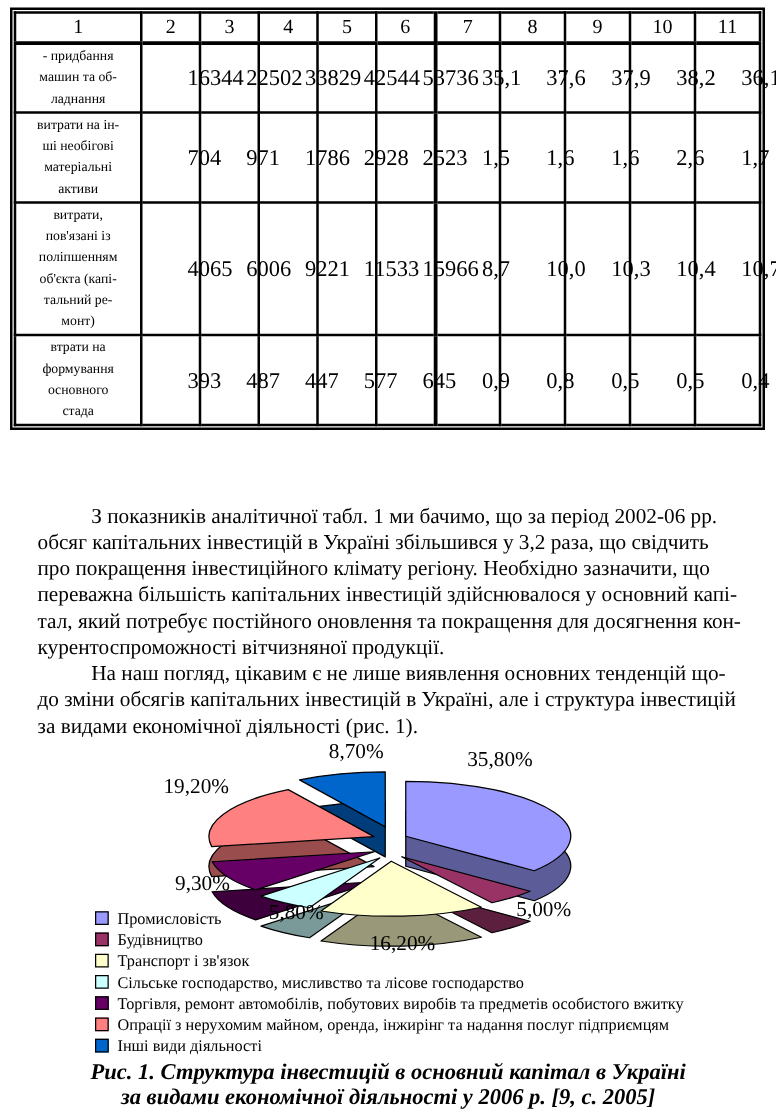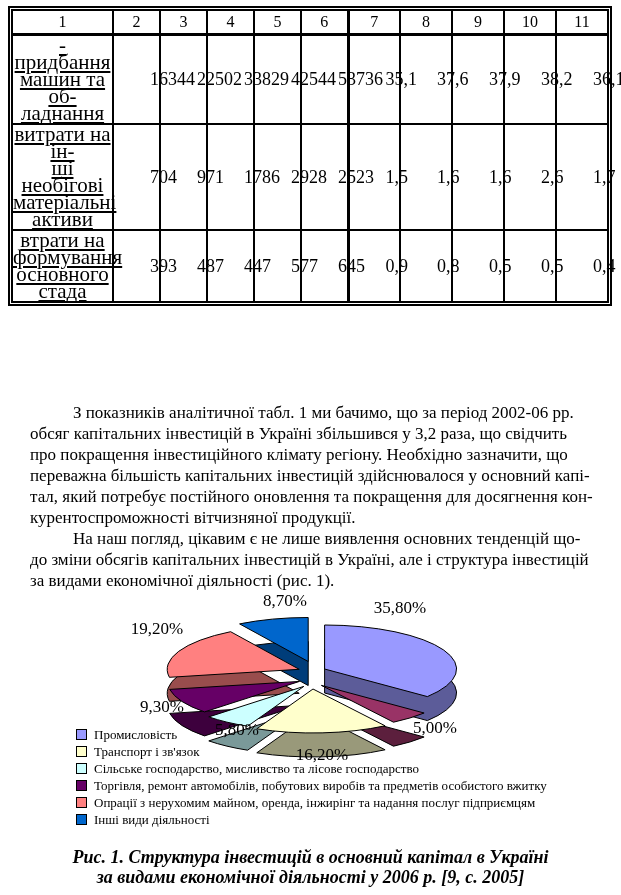--- a/index.html
+++ b/index.html
@@ -5,21 +5,21 @@
   html,body{margin:0;padding:0;background:#fff;}
   .page{position:relative;width:621px;height:895px;background:#fff;overflow:hidden;
         font-family:"Liberation Serif",serif;color:#000;}
 
   
   .table-wrap{position:absolute;top:6px;left:8px;right:9px;border:2px solid #000;padding:1px;background:#fff;}
   table{width:100%;border-collapse:collapse;table-layout:fixed;}
   td{border:2px solid #000;text-align:center;vertical-align:middle;padding:1px 0;}
   td.hcell{font-size:16px;line-height:18px;height:20px;border-bottom:3px solid #000;}
   td.sep{border-right:3px solid #000;}
-  td.lbl{font-size:21px;line-height:17px;white-space:pre-line;text-decoration:underline;}
+  td.lbl{font-size:11px;line-height:17px;white-space:pre-line;}
   td.num{font-size:18px;padding-left:36px;}
 
   
   .text-block{position:absolute;top:402px;left:30px;width:573px;}
   .text-block p{margin:0;font-size:17px;line-height:21px;text-indent:43px;white-space:pre-line;}
 
   
   .figure{position:absolute;top:585px;left:0;width:621px;height:310px;}
   .figure svg{position:absolute;top:0;left:0;}
   .figure svg text{font-family:"Liberation Serif",serif;font-size:17px;fill:#000;}
@@ -89,20 +89,38 @@
             <td class="num">704</td>
             <td class="num">971</td>
             <td class="num">1786</td>
             <td class="num">2928</td>
             <td class="num sep">2523</td>
             <td class="num">1,5</td>
             <td class="num">1,6</td>
             <td class="num">1,6</td>
             <td class="num">2,6</td>
             <td class="num">1,7</td>
+          </tr>
+          <tr>
+            <td class="lbl">витрати,
+пов'язані із
+поліпшенням
+об'єкта (капі-
+тальний ре-
+монт)</td>
+            <td class="num">4065</td>
+            <td class="num">6006</td>
+            <td class="num">9221</td>
+            <td class="num">11533</td>
+            <td class="num sep">15966</td>
+            <td class="num">8,7</td>
+            <td class="num">10,0</td>
+            <td class="num">10,3</td>
+            <td class="num">10,4</td>
+            <td class="num">10,7</td>
           </tr>
           <tr>
             <td class="lbl">втрати на
 формування
 основного
 стада</td>
             <td class="num">393</td>
             <td class="num">487</td>
             <td class="num">447</td>
             <td class="num">577</td>
@@ -152,20 +170,24 @@
         <text x="162" y="127" text-anchor="middle">9,30%</text>
         <text x="157" y="49" text-anchor="middle">19,20%</text>
         <text x="285" y="21" text-anchor="middle">8,70%</text>
       </svg>
     <div class="legend">
         <div class="legend-item">
           <span class="swatch" style="background: rgb(153, 153, 255);"></span>
           <span class="legend-label">Промисловість</span>
         </div>
         <div class="legend-item">
+          <span class="swatch" style="background: rgb(153, 51, 102);"></span>
+          <span class="legend-label">Будівництво</span>
+        </div>
+        <div class="legend-item">
           <span class="swatch" style="background: rgb(255, 255, 204);"></span>
           <span class="legend-label">Транспорт і зв'язок</span>
         </div>
         <div class="legend-item">
           <span class="swatch" style="background: rgb(204, 255, 255);"></span>
           <span class="legend-label">Сільське господарство, мисливство та лісове господарство</span>
         </div>
         <div class="legend-item">
           <span class="swatch" style="background: rgb(102, 0, 102);"></span>
           <span class="legend-label">Торгівля, ремонт автомобілів, побутових виробів та предметів особистого вжитку</span>

